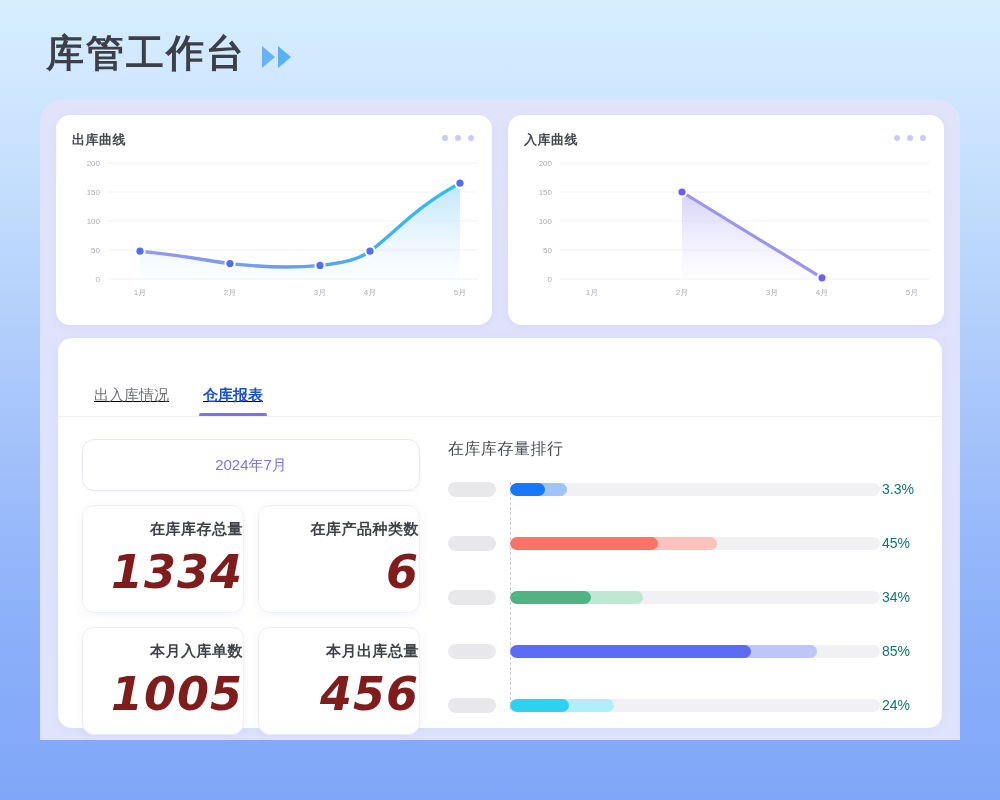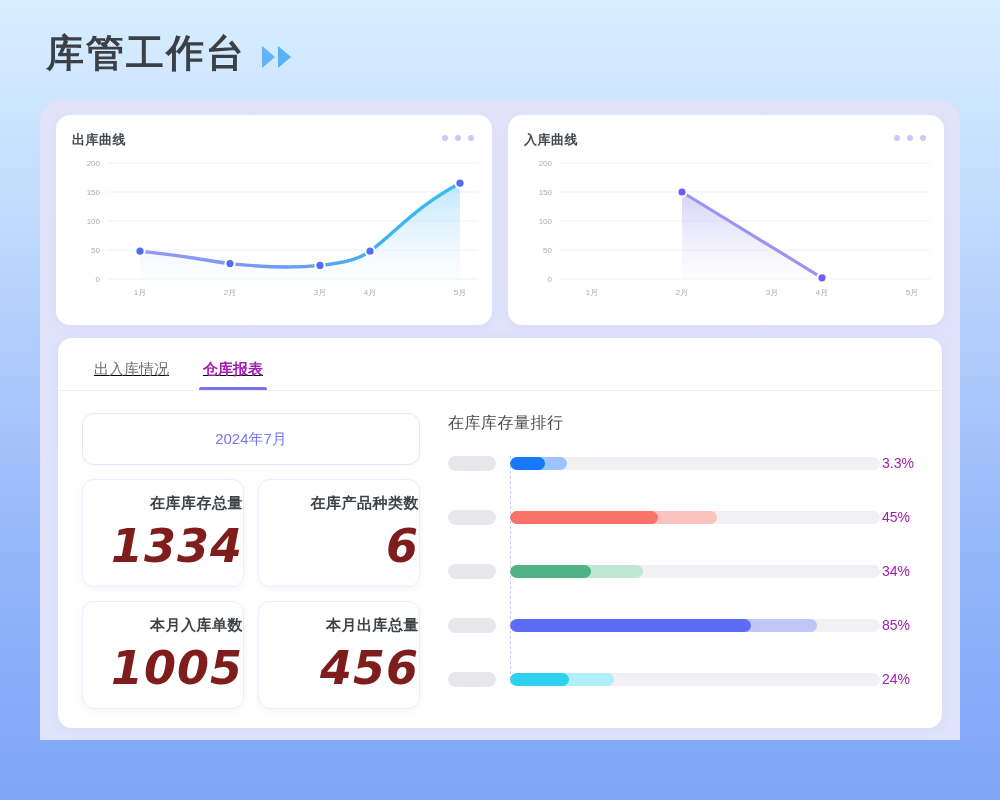--- a/index.html
+++ b/index.html
@@ -51,21 +51,21 @@
   .plot { position: absolute; left: 14px; top: 40px; width: 410px; height: 160px; }
   .plot svg { display: block; }
 
   
   .bottom-card {
     position: absolute; left: 18px; top: 238px; width: 884px; height: 390px;
     background: #fff; border-radius: 14px; box-shadow: 0 2px 12px rgba(120,130,200,.08);
   }
   .tabs { display: flex; align-items: flex-end; gap: 34px; padding: 22px 0 0 36px; position: relative; text-decoration: underline; }
   .tab { font-size: 15px; color: #6f7276; padding-bottom: 12px; position: relative; cursor: pointer; }
-  .tab.active { color: #a21caf; font-weight: bold; }
+  .tab.active { color: #1d4ed8; font-weight: bold; margin-top: 26px; }
   .tab.active::after {
     content: ""; position: absolute; left: -4px; right: -4px; bottom: 0;
     height: 4px; border-radius: 3px; background: #7a72f0;
   }
   .tabs-divider { position: absolute; left: 0; right: 0; bottom: 0; height: 1px; background: #eff0f5; }
 
   .body-row { display: flex; padding: 22px 24px 0 24px; gap: 20px; }
 
   
   .stats { width: 338px; }
@@ -97,21 +97,21 @@
   }
   .rank-row { display: flex; align-items: center; height: 22px; margin-bottom: 32px; }
   .rank-row:last-child { margin-bottom: 0; }
   .rank-pill { width: 48px; height: 15px; border-radius: 8px; background: #e8e8ea; flex: none; }
   .rank-track {
     margin-left: 14px; width: 370px; height: 13px; border-radius: 7px;
     background: #f1f1f3; position: relative; overflow: hidden; flex: none;
   }
   .rank-fill-light { position: absolute; left: 0; top: 0; height: 100%; border-radius: 7px; }
   .rank-fill { position: absolute; left: 0; top: 0; height: 100%; border-radius: 7px; }
-  .rank-pct { margin-left: 2px; font-size: 14px; color: #a21caf; }
+  .rank-pct { margin-left: 2px; font-size: 14px; color: #0f766e; }
 
   .axis-label { font-size: 8px; fill: #a8abb5; font-family: "Liberation Sans", sans-serif; }
   .axis-label-x { font-size: 8px; fill: #a8abb5; font-family: "Liberation Sans", sans-serif; }
 </style>
 </head>
 <body>
 
 <div class="header">
   <div class="page-title">库管工作台</div>
   <div class="arrows">

